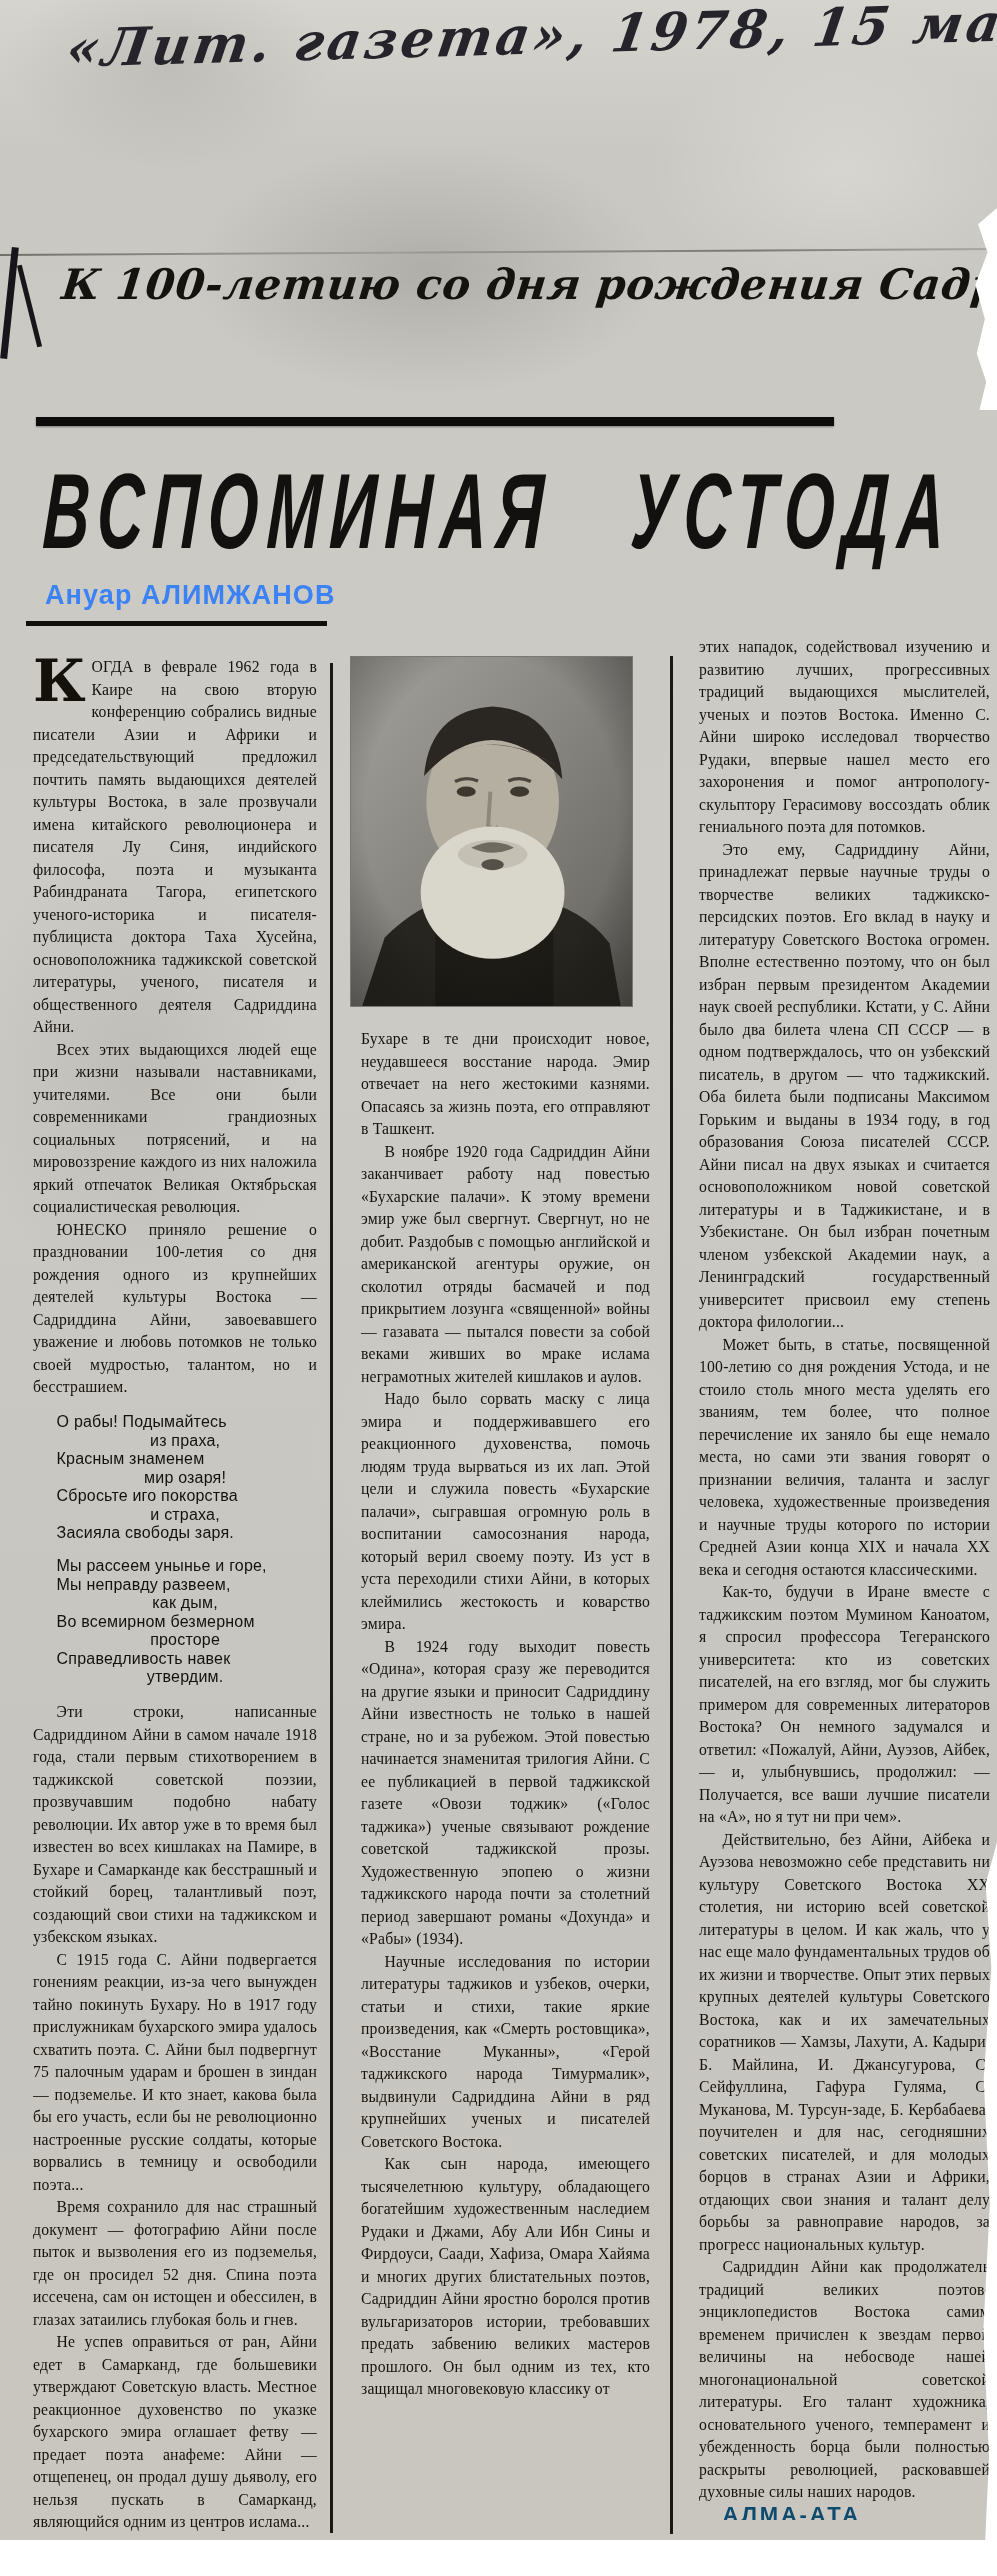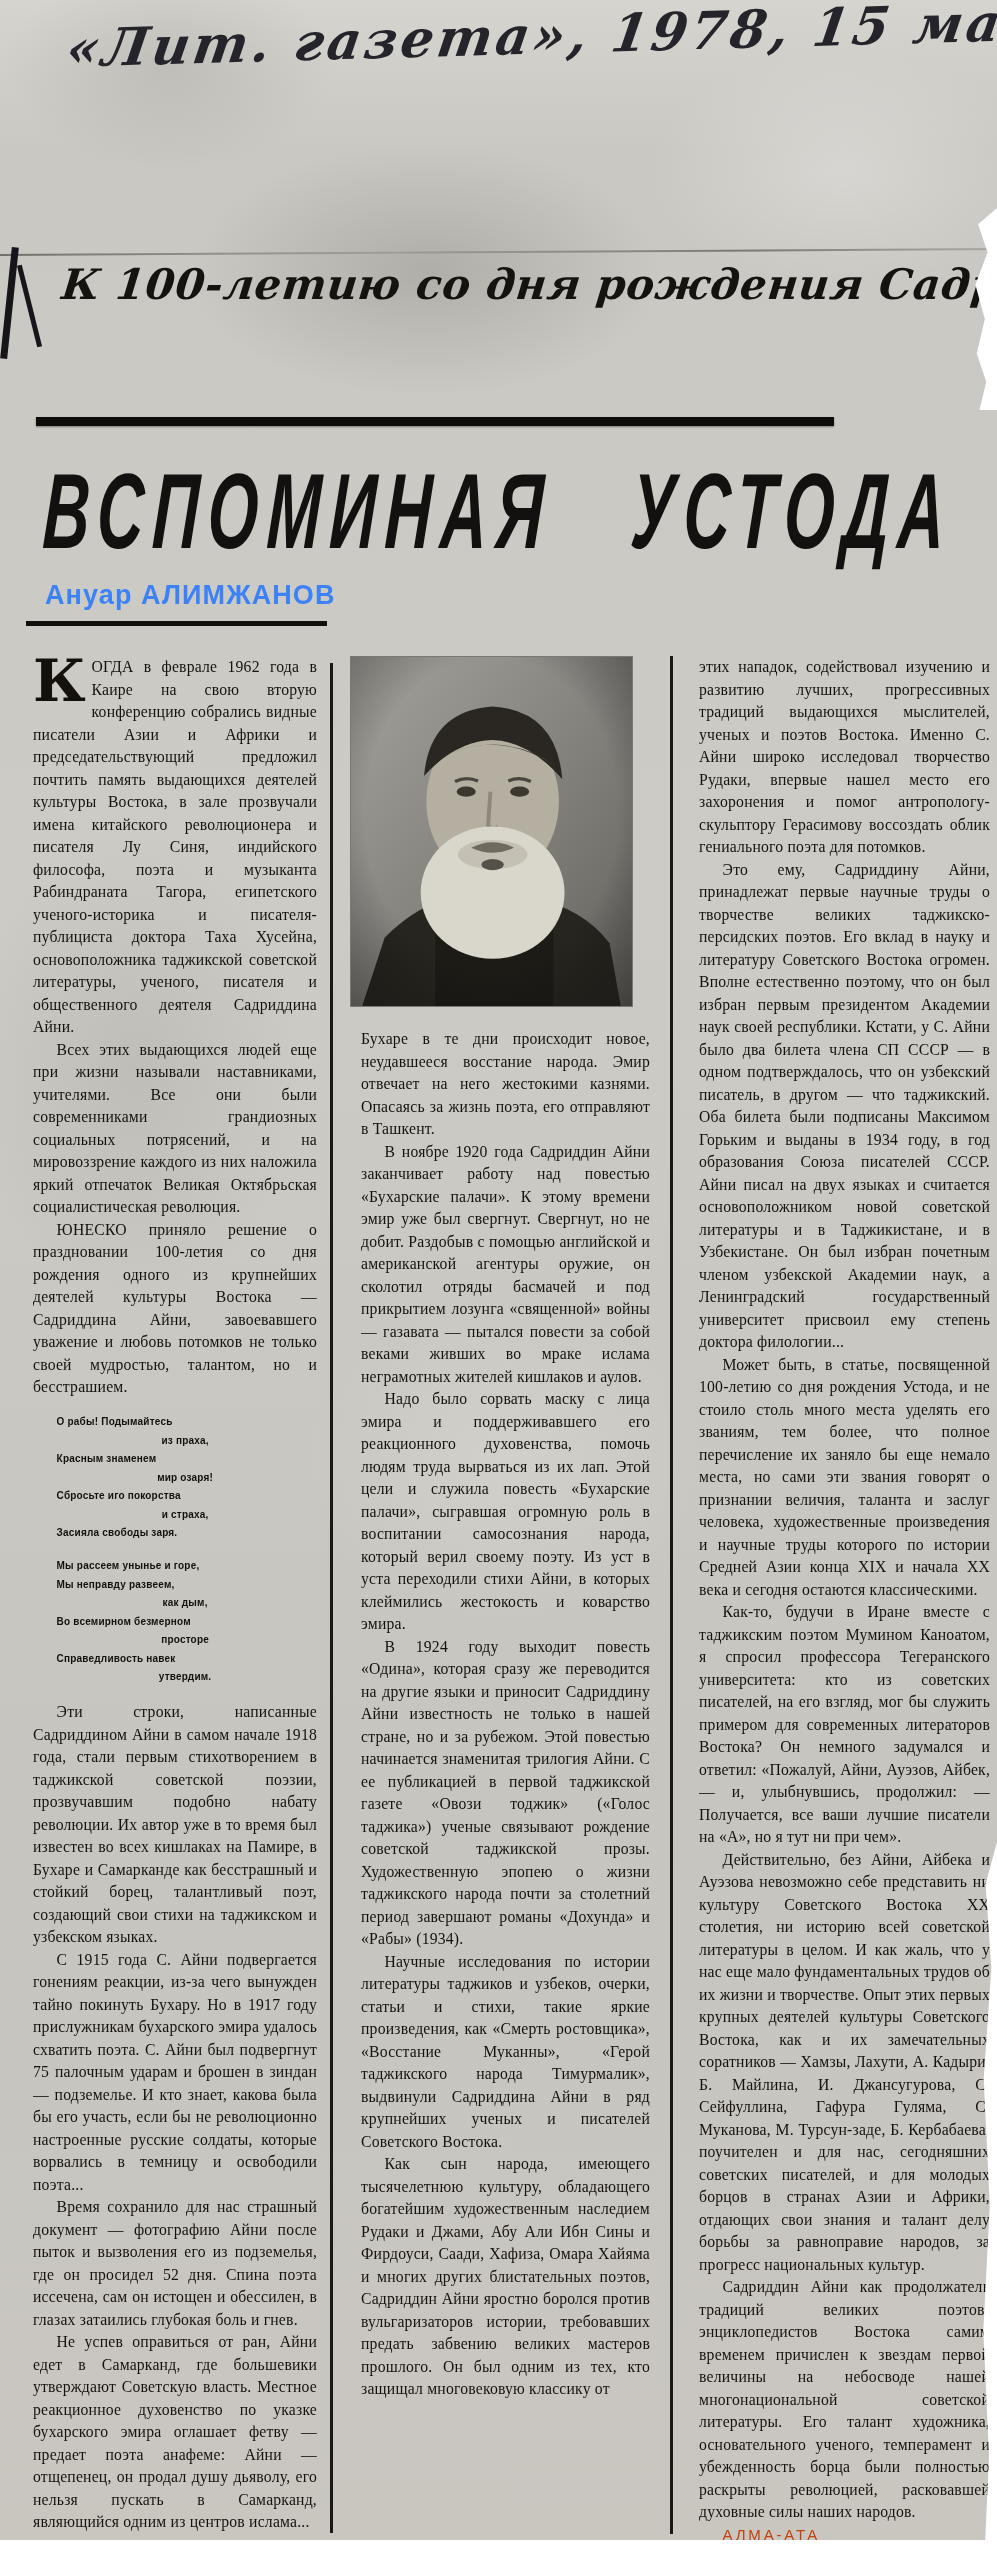--- a/index.html
+++ b/index.html
@@ -48,32 +48,32 @@
   .v2{left:670px;top:656px;height:1878px;}
 
   .photo{position:absolute;left:351px;top:657px;width:281px;height:349px;
         outline:0.6px solid rgba(20,20,18,.45);box-shadow:0 0 7.9px rgba(0,0,0,.25) inset;}
   .photo svg{display:block;width:100%;height:100%;}
 
   .col{position:absolute;font-size:15.7px;line-height:22.5px;color:#16130d;
         text-align:justify;overflow:hidden;letter-spacing:0.2px;}
   .col1{left:33px;top:656px;width:284px;height:1883px;}
   .col2{left:361px;top:1028px;width:289px;height:1511px;}
-  .col3{left:699px;top:656px;width:291px;height:1884px;}
+  .col3{left:699px;top:636px;width:291px;height:1884px;}
   .col p{margin:0;text-indent:23.6px;}
   .col p.noindent{text-indent:0;}
   .dropcap{float:left;font-family:"DejaVu Serif",serif;font-weight:700;
         font-size:58px;line-height:46px;padding:2.2px 5.6px 0 0;color:#131109;}
   .poem{margin:14.6px 0 14.6px 23.6px;font-family:"Liberation Sans",sans-serif;
-        font-weight:700;font-size:10px;line-height:18.5px;text-align:left;color:#14120c;}
+        font-weight:400;font-size:16px;line-height:18.5px;text-align:left;color:#14120c;}
   .poem + .poem{margin-top:5px;}
   .poem .pl{white-space:nowrap;}
   .poem .pl.cont{text-align:center;padding-right:3.4px;}
-  .dateline{margin-top:36px;font-family:"Liberation Sans",sans-serif;font-weight:400;
-        font-size:15px;letter-spacing:2.8px;text-indent:0;color:#c2410c;}
+  .dateline{margin-top:36px;font-family:"Liberation Sans",sans-serif;font-weight:700;
+        font-size:22px;letter-spacing:2.8px;text-indent:0;color:#0c4a6e;}
 </style>
 </head>
 <body>
 
 <div class="page">
   <div class="paper"></div>
 
   <div class="handwriting">«Лит. газета», 1978, 15 марта</div>
   <div class="torn-line"></div>
 

